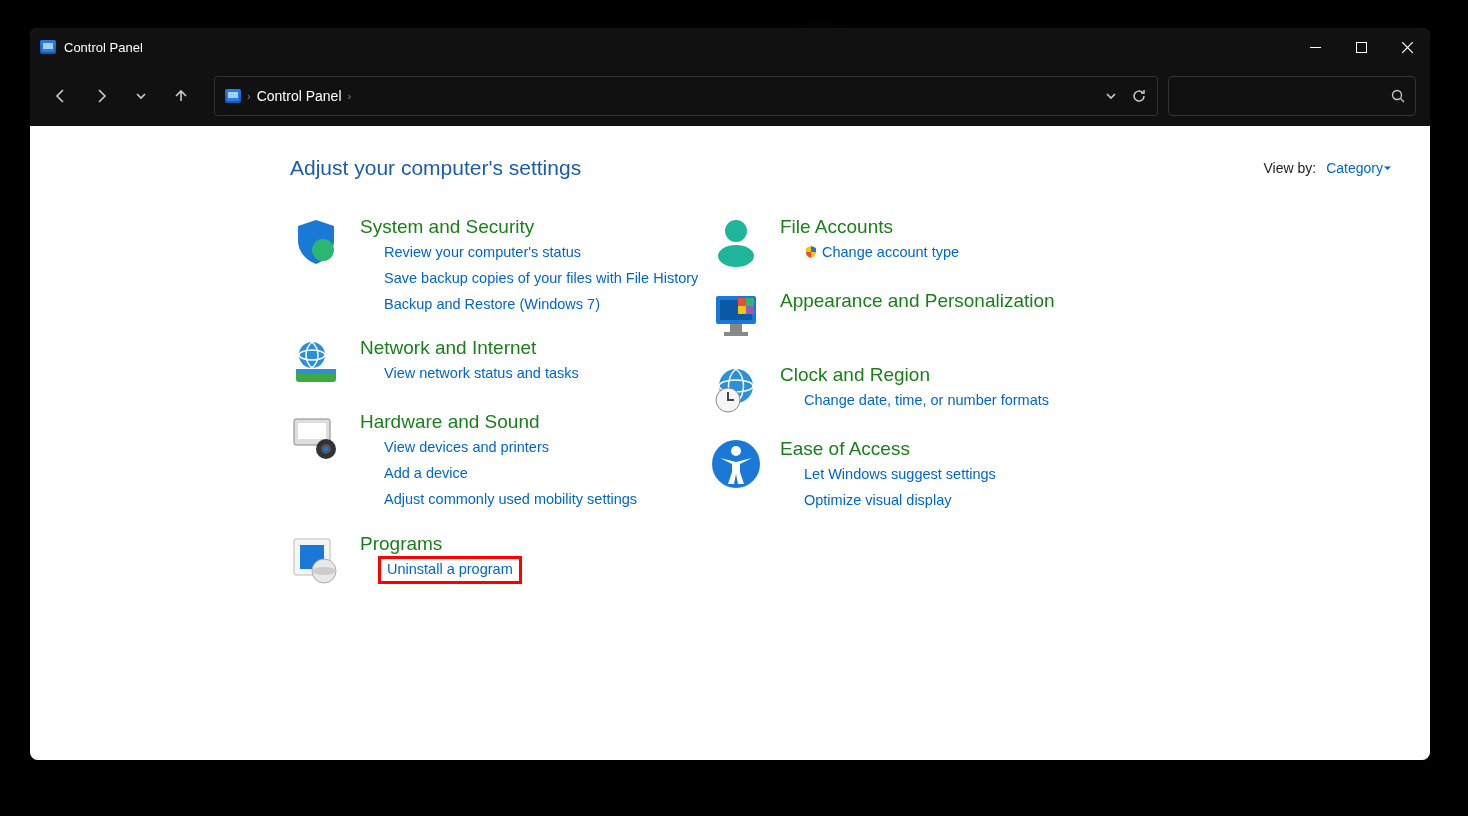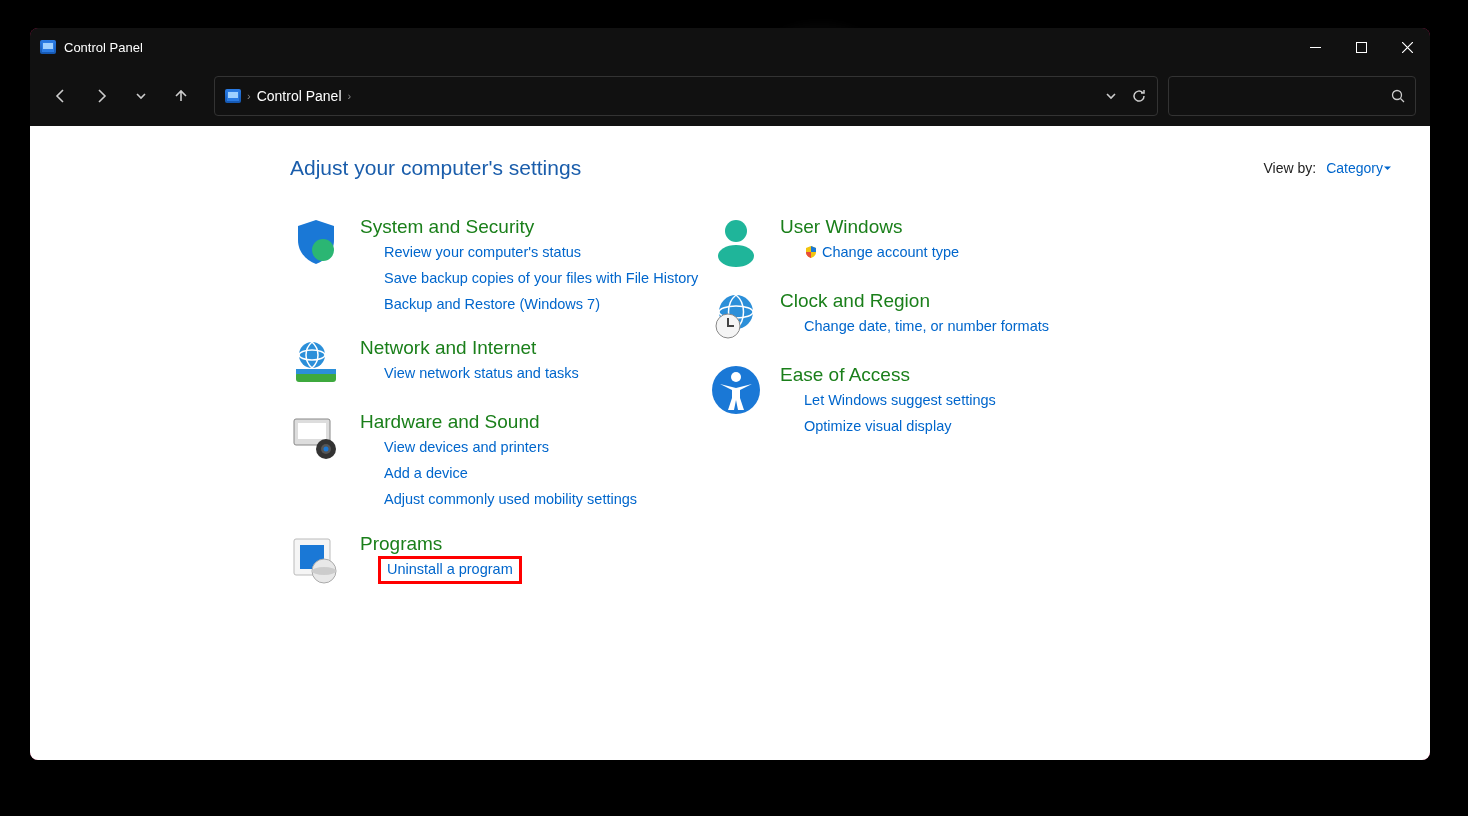--- a/index.html
+++ b/index.html
@@ -207,31 +207,48 @@
         </div>
       <div class="col" id="col-right">
           <div class="cat">
             <div class="cat-icon">
               <svg width="52" height="52" viewBox="0 0 52 52">
                 <circle cx="26" cy="15" r="11" fill="#1fb59a"></circle>
                 <ellipse cx="26" cy="40" rx="18" ry="11" fill="#1fb59a"></ellipse>
               </svg>
             </div>
             <div class="cat-body">
-              <div class="cat-title">User Windows</div>
+              <div class="cat-title">File Accounts</div>
               <div class="cat-link"><span class="shield-mini"><svg width="14" height="14" viewBox="0 0 14 14">
                     <path d="M7 1 L12 3 L12 7 C12 10 10 12 7 13 C4 12 2 10 2 7 L2 3 Z" fill="#f1c40f"></path>
                     <path d="M7 1 L12 3 L12 7 L7 7 Z" fill="#1a78d6"></path>
                     <path d="M7 7 L7 13 C4 12 2 10 2 7 Z" fill="#e74c3c"></path>
                   </svg></span>Change account type</div>
             </div>
           </div>
           <div class="cat">
             <div class="cat-icon">
               <svg width="52" height="52" viewBox="0 0 52 52">
+                <rect x="6" y="6" width="40" height="28" rx="2" fill="#1a78d6"></rect>
+                <rect x="10" y="10" width="32" height="20" fill="#0c5aa6"></rect>
+                <rect x="28" y="8" width="8" height="8" fill="#e74c3c"></rect>
+                <rect x="36" y="8" width="8" height="8" fill="#2bb673"></rect>
+                <rect x="28" y="16" width="8" height="8" fill="#f1c40f"></rect>
+                <rect x="36" y="16" width="8" height="8" fill="#9b59b6"></rect>
+                <rect x="20" y="34" width="12" height="8" fill="#888"></rect>
+                <rect x="14" y="42" width="24" height="4" fill="#888"></rect>
+              </svg>
+            </div>
+            <div class="cat-body">
+              <div class="cat-title">Appearance and Personalization</div>
+            </div>
+          </div>
+          <div class="cat">
+            <div class="cat-icon">
+              <svg width="52" height="52" viewBox="0 0 52 52">
                 <circle cx="26" cy="22" r="17" fill="#2b8fd9"></circle>
                 <ellipse cx="26" cy="22" rx="17" ry="6" fill="none" stroke="#fff" stroke-width="1.5"></ellipse>
                 <path d="M26 5 C16 13 16 31 26 39 M26 5 C36 13 36 31 26 39" fill="none" stroke="#fff" stroke-width="1.5"></path>
                 <circle cx="18" cy="36" r="12" fill="#f5f5f5" stroke="#888"></circle>
                 <path d="M18 28 L18 36 L24 36" fill="none" stroke="#444" stroke-width="2"></path>
               </svg>
             </div>
             <div class="cat-body">
               <div class="cat-title">Clock and Region</div>
               <div class="cat-link">Change date, time, or number formats</div>

